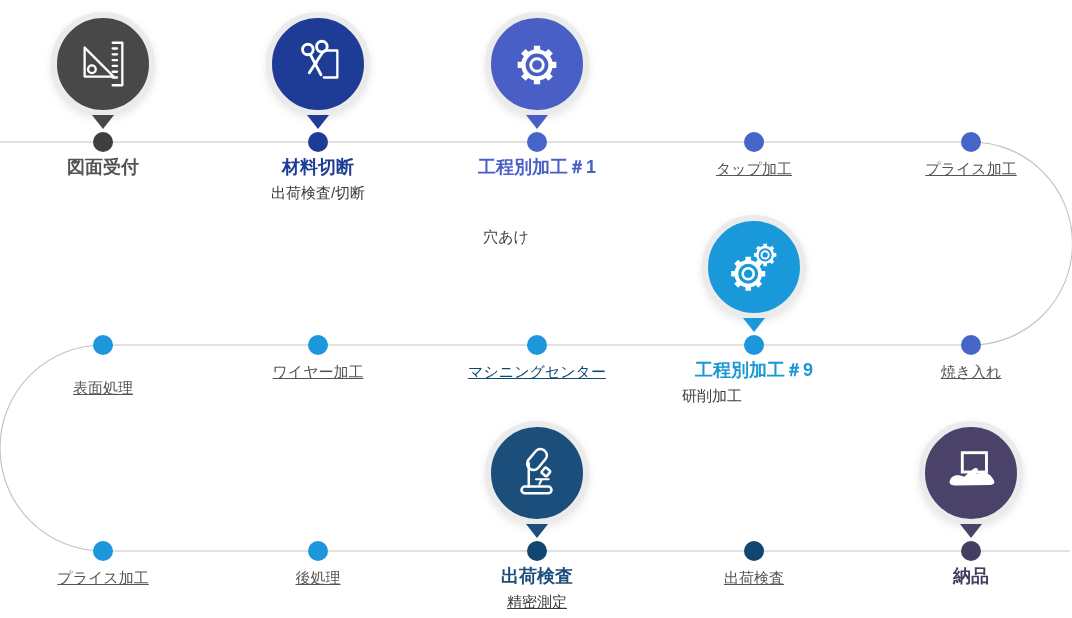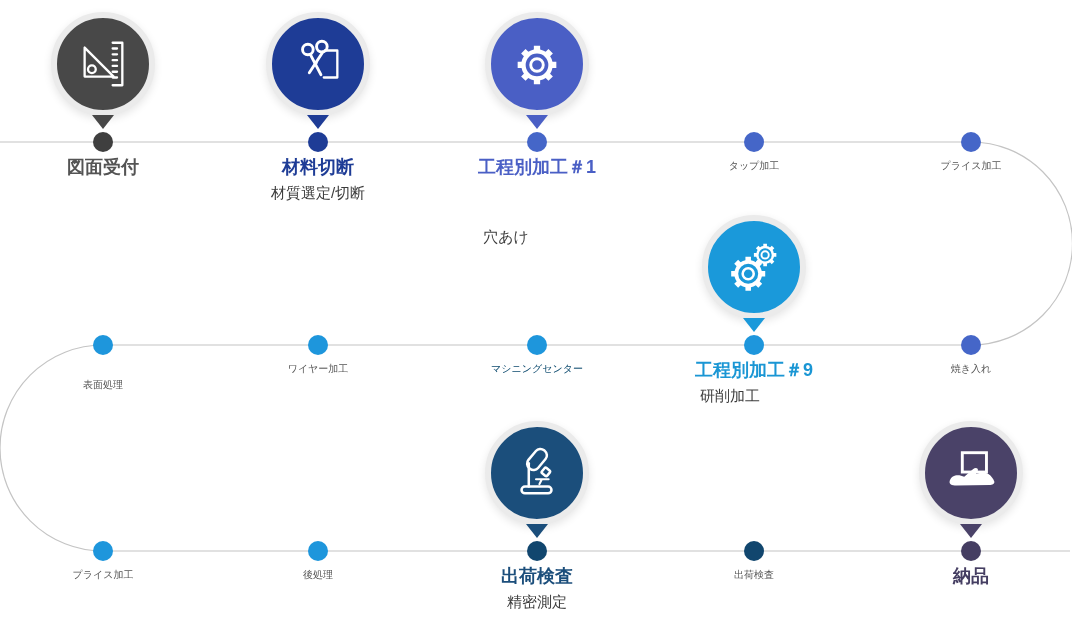--- a/index.html
+++ b/index.html
@@ -20,21 +20,21 @@
   .pointer{
     position:absolute;width:0;height:0;
     border-left:11px solid transparent;border-right:11px solid transparent;
     border-top:14px solid #000;
   }
   .label{
     position:absolute;transform:translateX(-50%);white-space:nowrap;
     text-align:center;line-height:1.15;
   }
   .label.title{font-size:18px;font-weight:bold;}
-  .label.plain{font-size:10px;color:#555555;}
+  .label.plain{font-size:15px;color:#555555;text-decoration:underline;}
   .sublabel{
     position:absolute;transform:translateX(-50%);white-space:nowrap;
     font-size:15px;color:#3c3c3c;text-align:center;
   }
 </style>
 </head>
 <body>
 
 <div id="canvas" style="background: rgb(255, 255, 255);">
   <svg id="flow-svg" width="1072" height="618">
@@ -61,21 +61,21 @@
     <circle cx="19.5" cy="15" r="5.5"></circle>
     <circle cx="34" cy="12" r="5.5"></circle>
     <line x1="22" y1="20" x2="33" y2="41"></line>
     <line x1="35" y1="17.5" x2="21" y2="39"></line>
     <circle cx="27.7" cy="28.6" r="2" fill="#ffffff" stroke="none"></circle>
   </svg>
 </div>
         <div class="pointer" style="left: 307px; top: 115px; border-top-color: rgb(30, 60, 150);"></div>
         <div class="dot" style="left: 308px; top: 132px; background: rgb(30, 60, 150);"></div>
         <div class="label title" style="left: 318px; top: 157px; color: rgb(30, 60, 150);">材料切断</div>
-        <div class="sublabel" style="left: 318px; top: 184px;">材質選定/切断</div>
+        <div class="sublabel" style="left: 318px; top: 184px;">出荷検査/切断</div>
       </div>
       <div class="node">
         <div class="big-circle" style="left: 485px; top: 12px; background: rgb(74, 95, 197); border-color: rgb(235, 235, 235);">
   <svg width="58" height="58" viewBox="0 0 60 60" fill="none" stroke="#ffffff">
     <g transform="translate(30,31)">
       <g stroke-width="6.5">
         <path d="M13,0 L20,0 M9.19,9.19 L14.14,14.14 M0,13 L0,20 M-9.19,9.19 L-14.14,14.14 M-13,0 L-20,0 M-9.19,-9.19 L-14.14,-14.14 M0,-13 L0,-20 M9.19,-9.19 L14.14,-14.14"></path>
       </g>
       <circle r="14" stroke-width="4.5"></circle>
       <circle r="6.5" stroke-width="3"></circle>
@@ -114,21 +114,21 @@
                 <path d="M13,0 L20,0 M9.19,9.19 L14.14,14.14 M0,13 L0,20 M-9.19,9.19 L-14.14,14.14 M-13,0 L-20,0 M-9.19,-9.19 L-14.14,-14.14 M0,-13 L0,-20 M9.19,-9.19 L14.14,-14.14"></path>
               </g>
       <circle r="14" stroke-width="4.5"></circle>
               <circle r="6.5" stroke-width="3"></circle>
     </g>
   </svg>
 </div>
         <div class="pointer" style="left: 743px; top: 318px; border-top-color: rgb(26, 153, 218);"></div>
         <div class="dot" style="left: 744px; top: 335px; background: rgb(30, 150, 220);"></div>
         <div class="label title" style="left: 754px; top: 360px; color: rgb(26, 150, 212);">工程別加工＃9</div>
-        <div class="sublabel" style="left: 730px; top: 387px;">研削加工</div>
+        <div class="sublabel" style="left: 712px; top: 387px;">研削加工</div>
       </div>
       <div class="node">
         <div class="dot" style="left: 527px; top: 335px; background: rgb(30, 150, 220);"></div>
         <div class="label plain" style="left: 537px; top: 363px; color: #0c4a6e;">マシニングセンター</div>
       </div>
       <div class="node">
         <div class="dot" style="left: 308px; top: 335px; background: rgb(30, 150, 220);"></div>
         <div class="label plain" style="left: 318px; top: 363px; color: rgb(85, 85, 85);">ワイヤー加工</div>
       </div>
       <div class="node">
@@ -149,21 +149,21 @@
     <rect x="-6.5" y="-12" width="13" height="24" rx="6" transform="translate(30,16) rotate(40)"></rect>
     <rect x="-3.5" y="-3" width="7" height="7" rx="1.5" transform="translate(39.5,28.5) rotate(40)"></rect>
     <path d="M21.5,20 V44"></path>
     <path d="M29,36.5 H42 M35,36.5 L32.5,41.5" stroke-width="2.2"></path>
     <rect x="14" y="44" width="31" height="7" rx="3.5"></rect>
   </svg>
 </div>
         <div class="pointer" style="left: 526px; top: 524px; border-top-color: rgb(27, 78, 123);"></div>
         <div class="dot" style="left: 527px; top: 541px; background: rgb(17, 70, 110);"></div>
         <div class="label title" style="left: 537px; top: 566px; color: rgb(27, 78, 123);">出荷検査</div>
-        <div class="sublabel" style="left: 537px; top: 593px;">精密測定</div>
+        <div class="sublabel" style="left: 537px; top: 593px; text-decoration: underline;">精密測定</div>
       </div>
       <div class="node">
         <div class="dot" style="left: 744px; top: 541px; background: rgb(17, 70, 110);"></div>
         <div class="label plain" style="left: 754px; top: 569px; color: rgb(85, 85, 85);">出荷検査</div>
       </div>
       <div class="node">
         <div class="big-circle" style="left: 919px; top: 421px; background: rgb(74, 66, 104); border-color: rgb(235, 235, 235);">
   <svg width="58" height="58" viewBox="0 0 60 60" fill="none" stroke="#ffffff">
     <rect x="21" y="9" width="25" height="20" stroke-width="3"></rect>
     <path fill="#ffffff" stroke="none" d="M8,38 C10,32 17,31 23,34 L32,26 C35,23.5 38,25 37,28 L35,31 C40,29.5 45,29 48,31 C51,33 53,36 54,38.5 C55,41 52,42.5 49,42.5 L15,43 C10,43 7,41.5 8,38 Z"></path>

